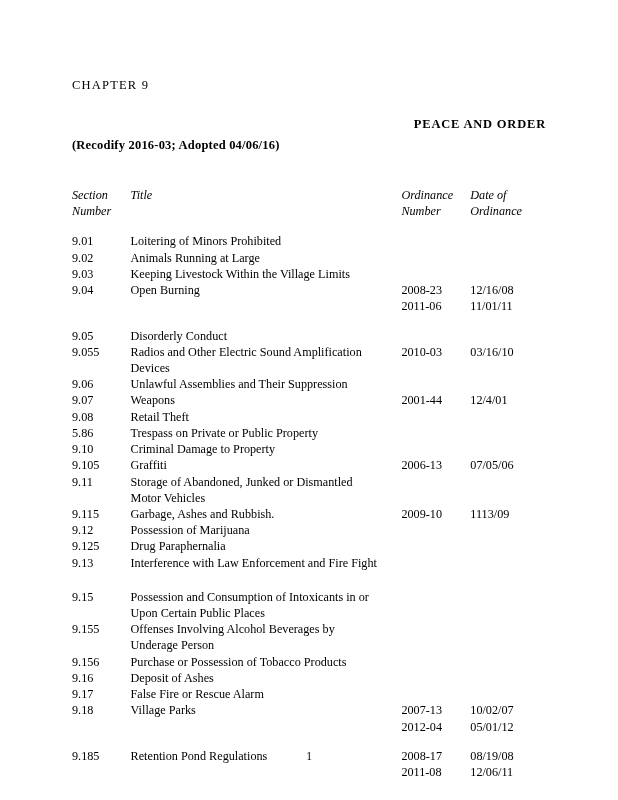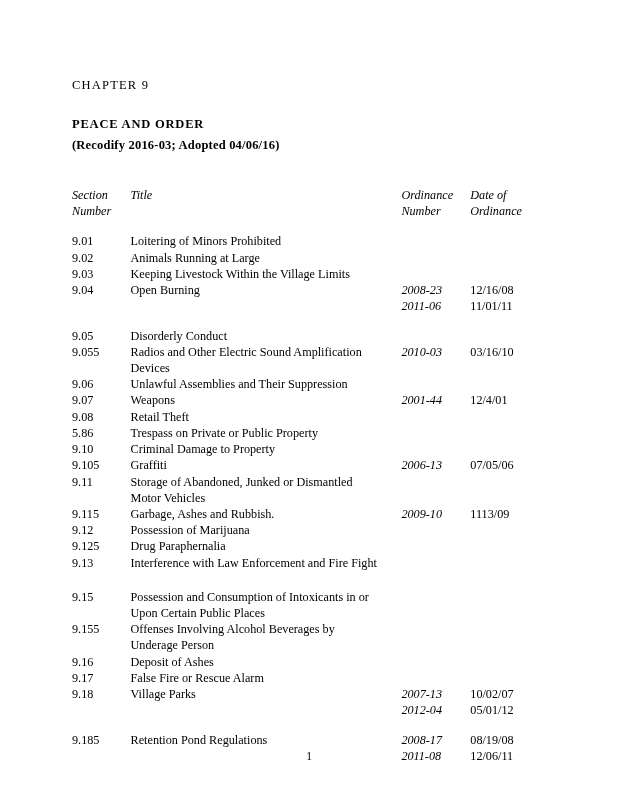--- a/index.html
+++ b/index.html
@@ -22,21 +22,21 @@
     box-sizing: border-box;
     padding: 70px 72px 0 72px;
   }
   .chapter-title {
     font-size: 12.5px;
     letter-spacing: 1.2px;
     margin-top: 8px;
     margin-bottom: 24px;
   }
   .doc-title {
-    text-align: left;
+    text-align: right;
     font-size: 12.5px;
     font-weight: bold;
     letter-spacing: 0.8px;
     margin-bottom: 6px;
   }
   .doc-subtitle {
     font-size: 12.5px;
     font-weight: bold;
     letter-spacing: 0.2px;
     margin-bottom: 34px;
@@ -47,21 +47,21 @@
     border-collapse: collapse;
     font-size: 12.2px;
   }
   table.toc td {
     vertical-align: top;
     padding: 0;
     line-height: 1.33;
   }
   .col-section { width: 62px; }
   .col-title   { width: 300px; padding-right: 6px !important; }
-  .col-ord     { width: 72px; font-style: italic; }
+  .col-ord     { width: 72px; }
   .col-date    { width: 80px; }
 
   .hdr td {
     font-style: italic;
     padding-bottom: 0 !important;
   }
   .hdr2 td {
     font-style: italic;
     padding-bottom: 14px !important;
   }
@@ -256,20 +256,26 @@
         <td class="col-ord"></td>
         <td class="col-date"></td>
       </tr>
       <tr class="cont">
         <td class="col-section"></td>
         <td class="col-title">Underage Person</td>
         <td class="col-ord"></td>
         <td class="col-date"></td>
       </tr>
       <tr>
+        <td class="col-section">9.156</td>
+        <td class="col-title">Purchase or Possession of Tobacco Products</td>
+        <td class="col-ord"></td>
+        <td class="col-date"></td>
+      </tr>
+      <tr>
         <td class="col-section">9.16</td>
         <td class="col-title">Deposit of Ashes</td>
         <td class="col-ord"></td>
         <td class="col-date"></td>
       </tr>
       <tr>
         <td class="col-section">9.17</td>
         <td class="col-title">False Fire or Rescue Alarm</td>
         <td class="col-ord"></td>
         <td class="col-date"></td>

